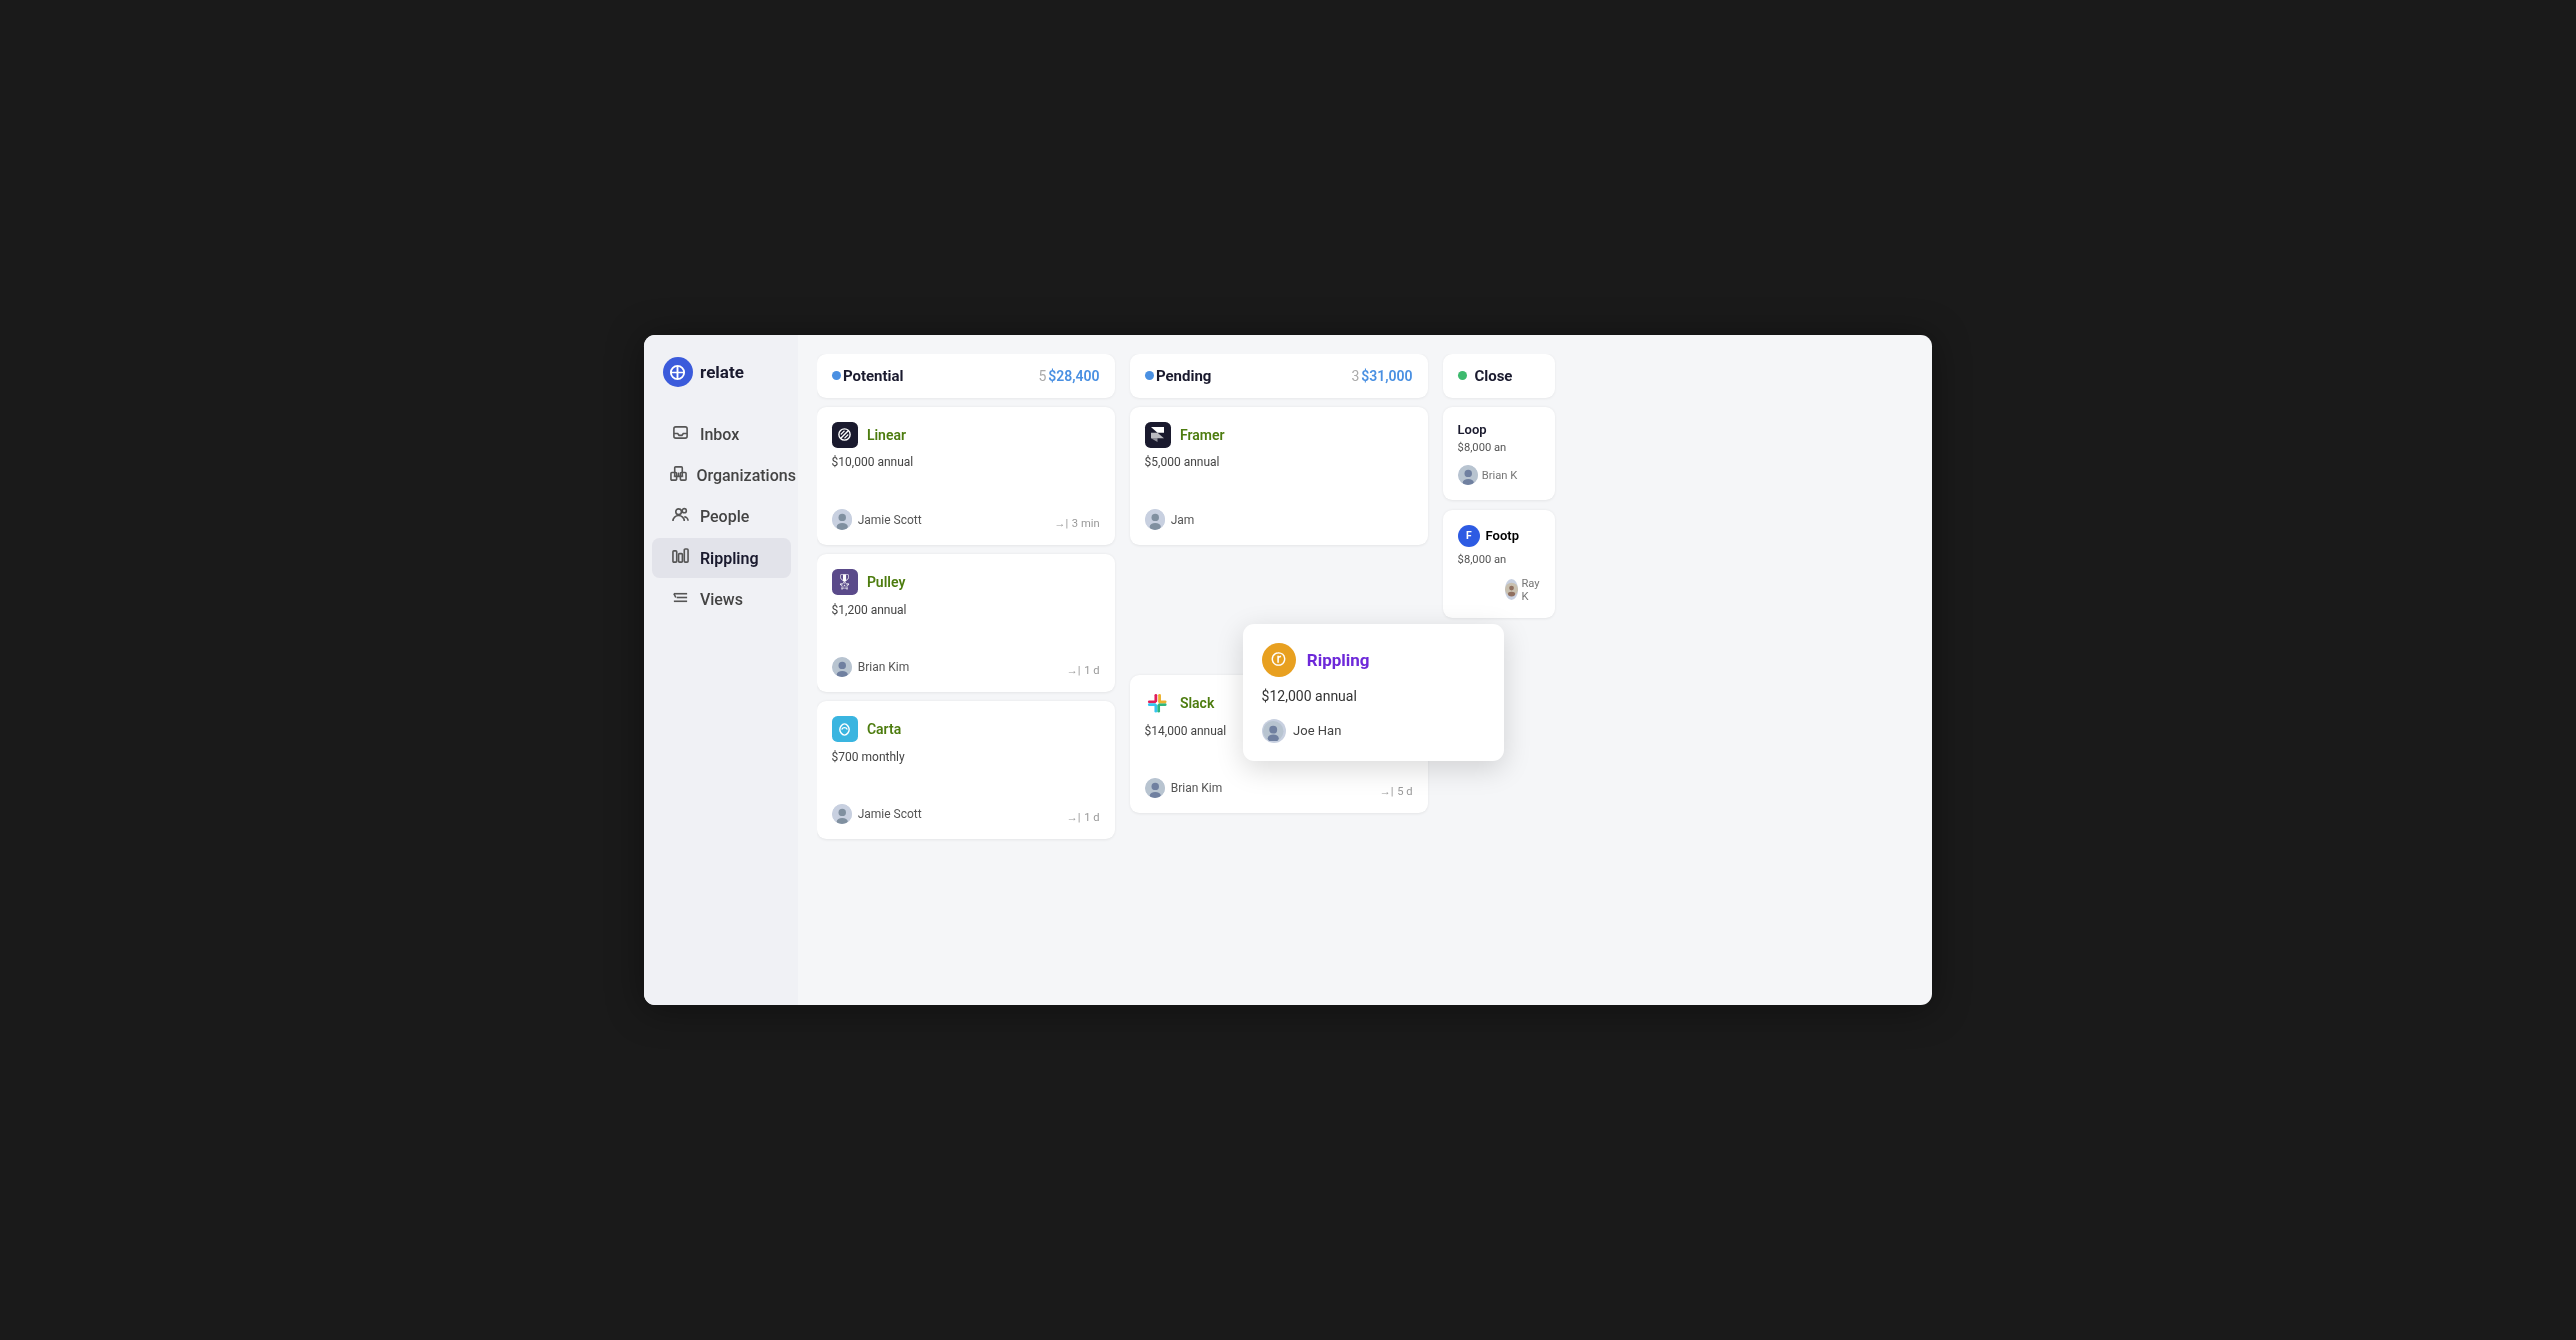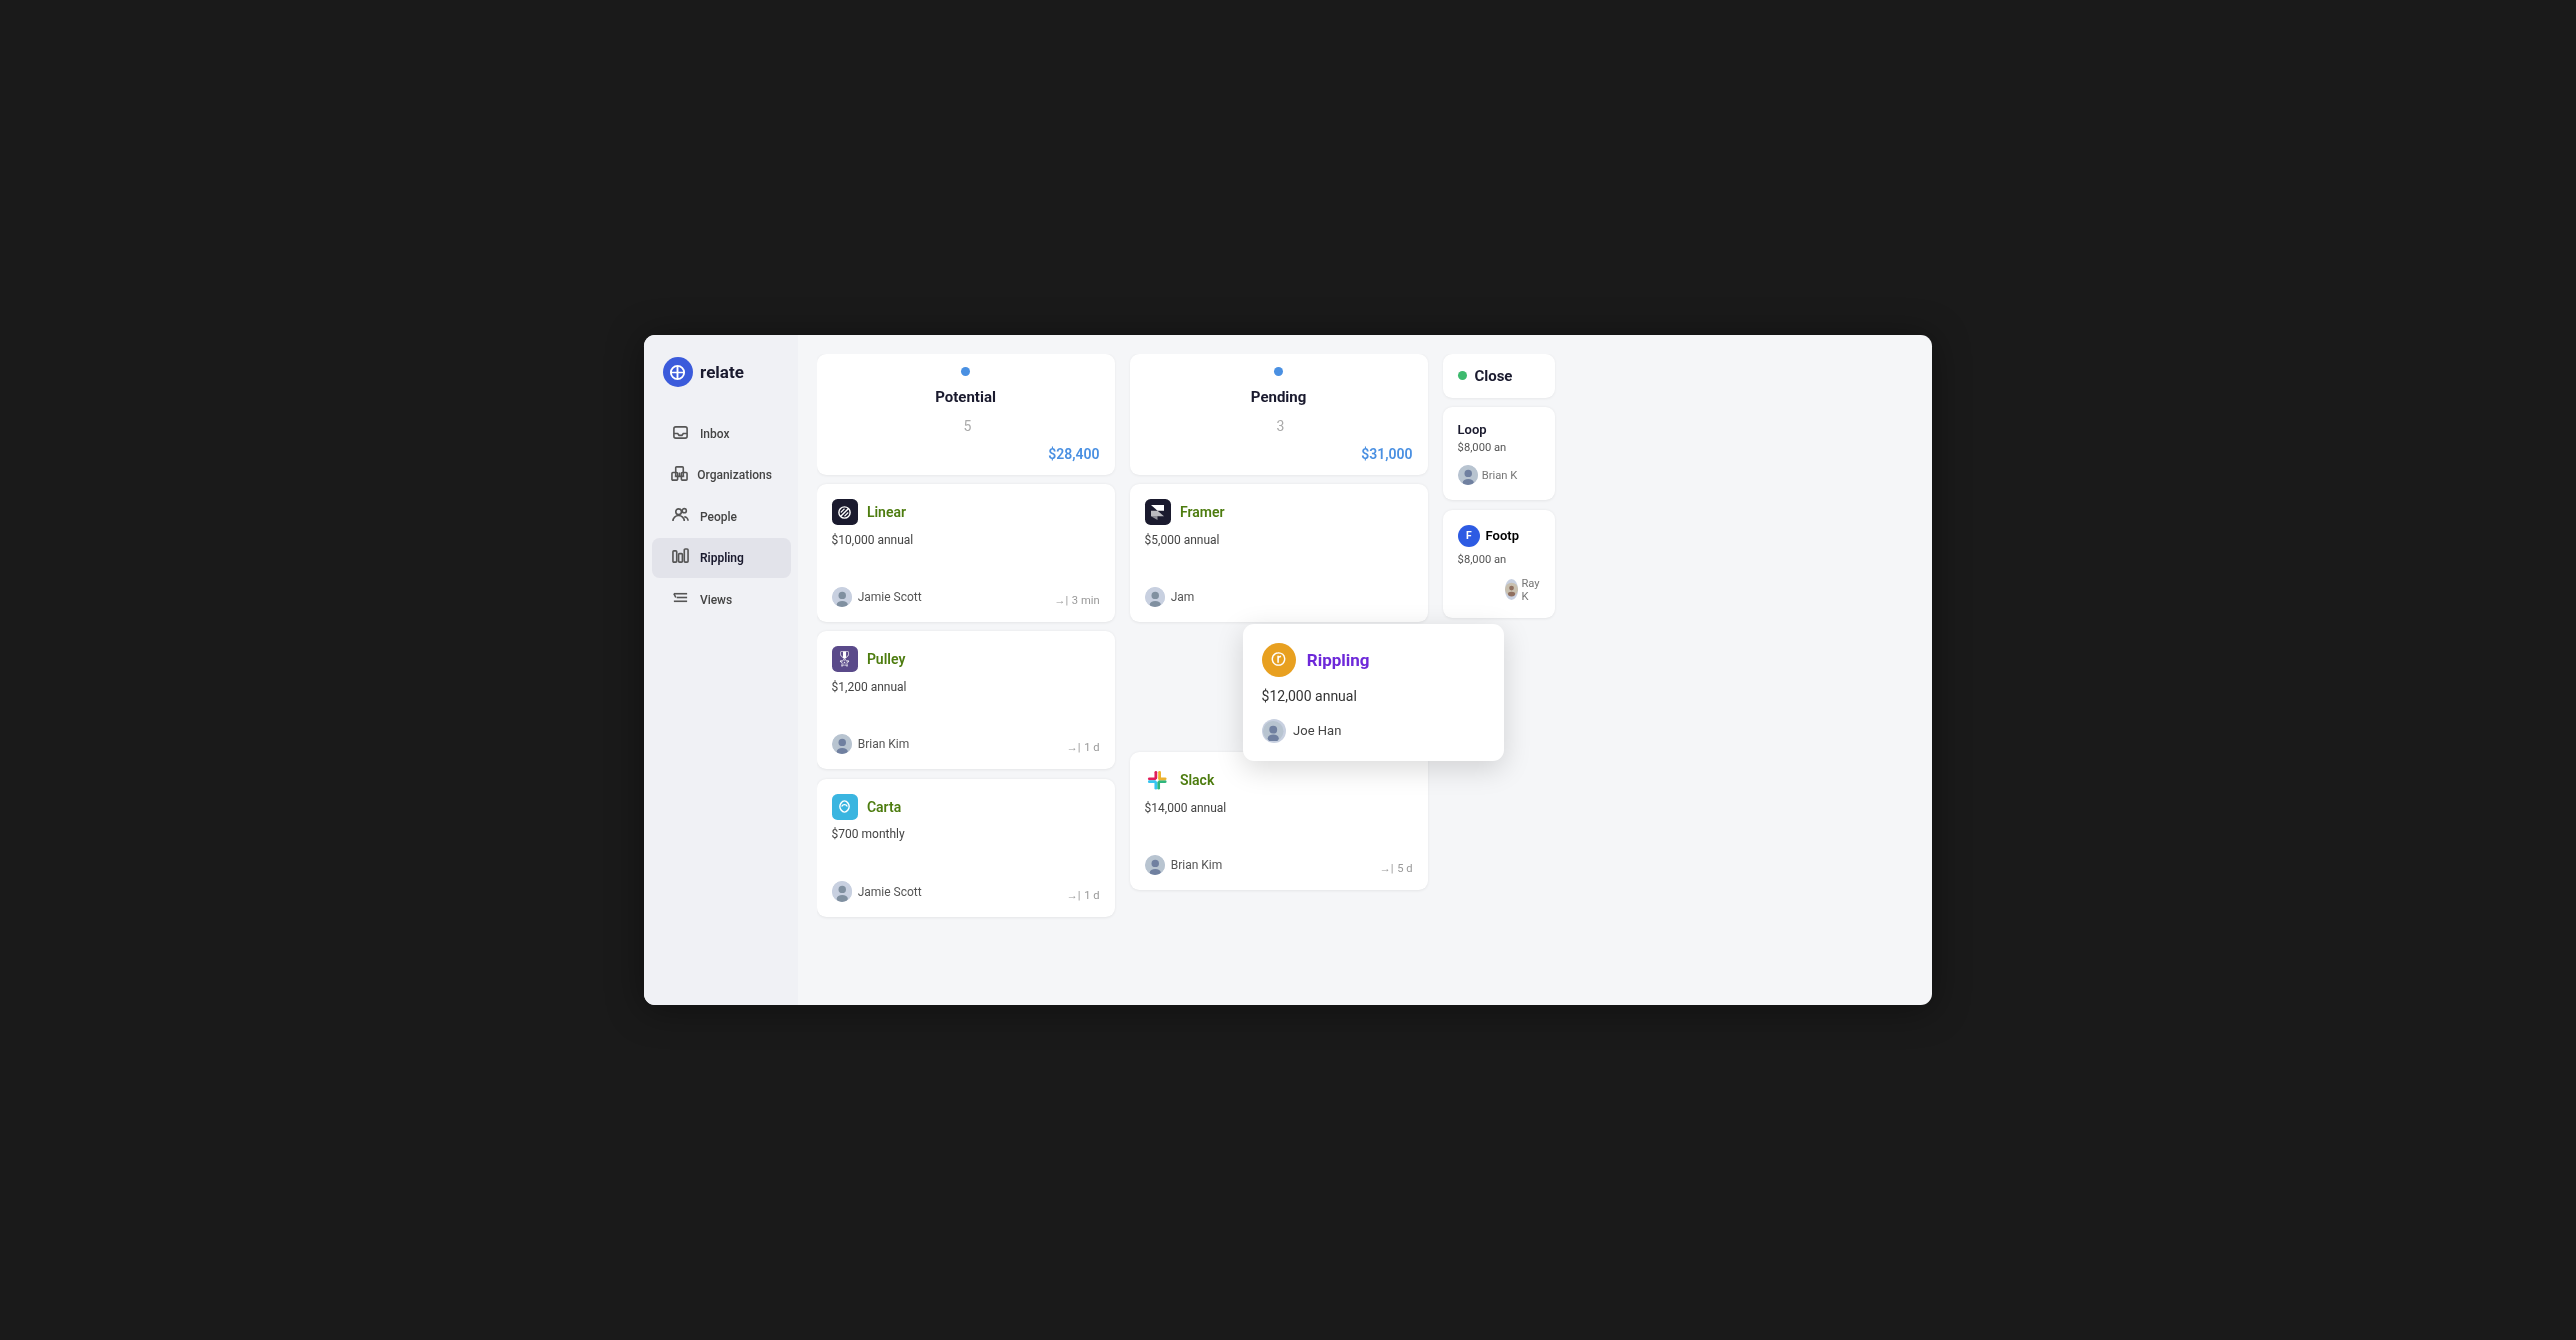--- a/index.html
+++ b/index.html
@@ -54,21 +54,21 @@
     }
     .nav-item {
       display: flex;
       align-items: center;
       gap: 9.3px;
       padding: 9.3px 18.6px;
       cursor: pointer;
       border-radius: 7.5px;
       margin: 0.9px 7.5px;
       color: #444;
-      font-size: 12px;
+      font-size: 16px;
       font-weight: 500;
       transition: background 0.15s;
     }
     .nav-item.active {
       background: #e2e3ea;
       font-weight: 600;
       color: #1a1a2e;
     }
     .nav-icon {
       font-size: 16px;
@@ -97,23 +97,22 @@
       display: flex;
       flex-direction: column;
       gap: 9.3px;
     }
     .column-header {
       background: white;
       border-radius: 9.3px;
       padding: 13px 15px;
       display: flex;
       align-items: center;
-      gap: 12px;
+      gap: 2px;
       box-shadow: 0 0.9px 2.8px rgba(0,0,0,0.06);
-      flex-direction: column;
     }
     .col-dot {
       width: 9.3px;
       height: 9.3px;
       border-radius: 50%;
       flex-shrink: 0;
     }
     .col-dot.blue { background: #4a90e2; }
     .col-dot.green { background: #3dba6e; }
     .col-title {

